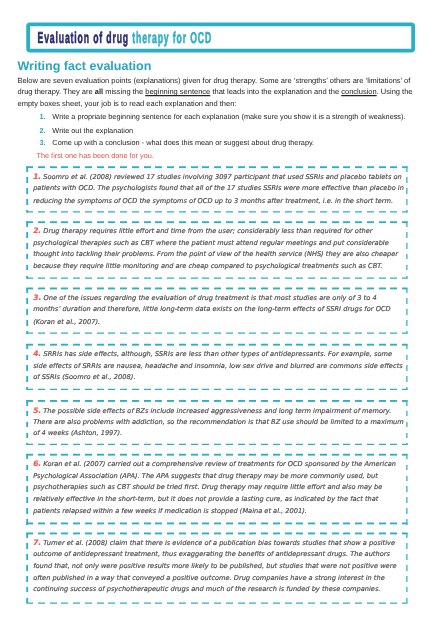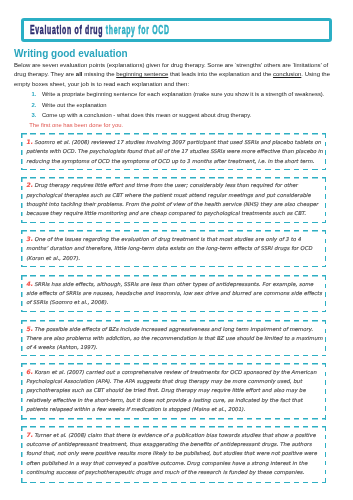--- a/index.html
+++ b/index.html
@@ -32,21 +32,21 @@
   .box.ls3 p{letter-spacing:0.03px;}
   .box.ls4 p{letter-spacing:0.025px;}
 </style>
 </head>
 <body>
 
 <div class="page">
   <div class="title-box">
     <div class="title-text"><span class="t-dark">Evaluation of </span><span class="t-dark">drug</span><span class="t-teal"> therapy for OCD</span></div>
   </div>
-  <div class="head">Writing good evaluation</div>
+  <div class="head">Writing fact evaluation</div>
   <div class="intro"><span>Below are seven evaluation points (explanations) given for drug therapy. Some are ‘strengths’ others are ‘limitations’ of drug therapy. They are </span><span class="b">all</span><span> missing the </span><span class="u">beginning sentence</span><span> that leads into the explanation and the </span><span class="u">conclusion</span><span>. Using the empty boxes sheet, your job is to read each explanation and then:</span></div>
   <div class="ol">
     <div class="li"><span class="n">1.</span><span>Write a propriate beginning sentence for each explanation (make sure you show it is a strength of weakness).</span></div>
     <div class="li"><span class="n">2.</span><span>Write out the explanation</span></div>
     <div class="li"><span class="n">3.</span><span>Come up with a conclusion - what does this mean or suggest about drug therapy.</span></div>
   </div>
   <div class="redline">The first one has been done for you.</div>
   <div class="box" style="top:133.3px;height:37px">
       <p><span class="num">1.</span> <span>Soomro et al. (2008) reviewed 17 studies involving 3097 participant that used SSRIs and placebo tablets on patients with OCD. The psychologists found that all of the 17 studies SSRIs were more effective than placebo in reducing the symptoms of OCD the symptoms of OCD up to 3 months after treatment, i.e. in the short term.</span></p>
     </div>

